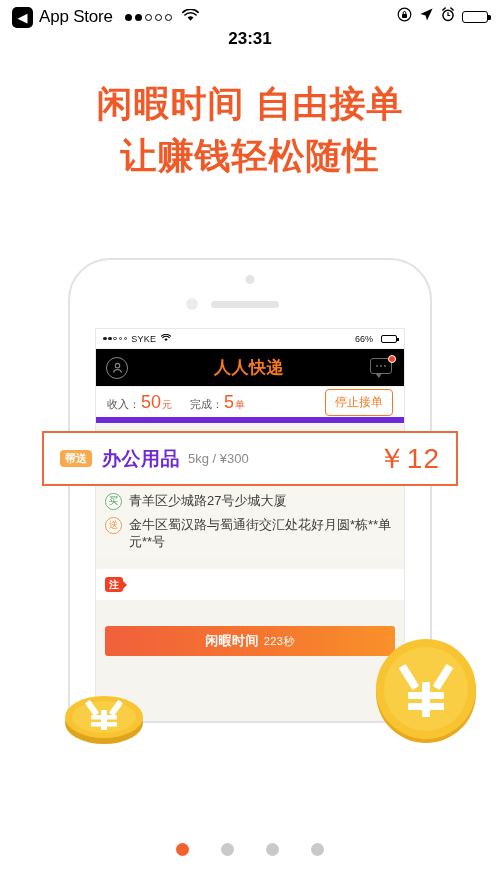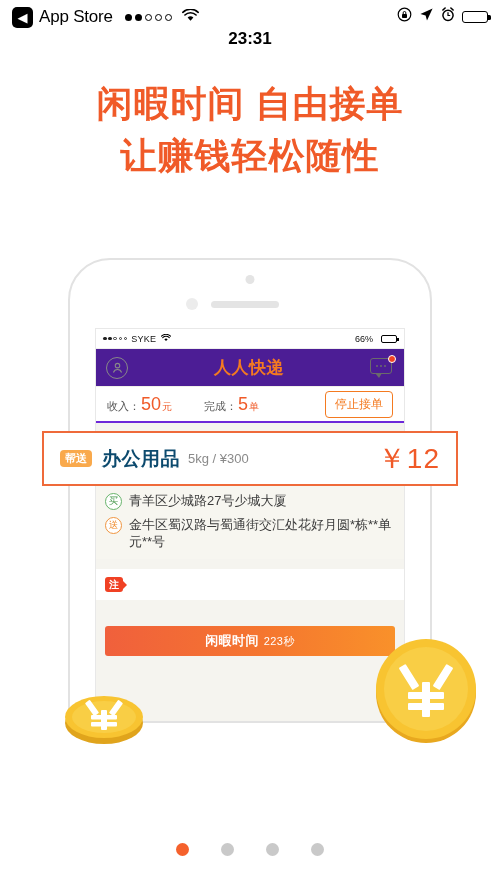--- a/index.html
+++ b/index.html
@@ -105,21 +105,21 @@
   .in-batt {
     width: 16px; height: 8px; border: 1px solid #000; border-radius: 2px; padding: 1px; position: relative;
   }
   .in-batt::after {
     content: ""; position: absolute; right: -2.6px; top: 2px; width: 1.6px; height: 3px; background: #000;
   }
   .in-batt-fill { height: 100%; background: #000; }
 
   
   .app-head {
-    height: 38px; background: #4c1d95; display: flex; align-items: center;
+    height: 38px; background: #000000; display: flex; align-items: center;
     padding: 0 10px; border-bottom: 1px solid #f0efe9;
   }
   .avatar-ico {
     width: 22px; height: 22px; border-radius: 50%; border: 1.4px solid #888;
     display: flex; align-items: center; justify-content: center;
   }
   .brand {
     flex: 1; text-align: center; color: #f47a20;
     font-size: 17px; font-weight: bold; letter-spacing: .5px;
   }
@@ -135,41 +135,41 @@
   }
   .msg-box u { width: 2px; height: 2px; background: #6b6b6b; border-radius: 50%; display: block; }
   .msg-badge {
     position: absolute; right: -2px; top: -3px; width: 8px; height: 8px;
     border-radius: 50%; background: #f04124; border: 1.2px solid #fff;
   }
 
   
   .stats {
     height: 36px; background: #fff; display: flex; align-items: center;
-    padding: 0 11px; gap: 32px; border-bottom: 2px solid #6d28d9;
+    padding: 0 11px; gap: 18px; border-bottom: 6px solid #6d28d9;
   }
   .stat { font-size: 11px; color: #555; white-space: nowrap; }
   .stat b { color: #f05a28; font-size: 18px; font-weight: normal; padding: 0 1px; }
   .stat em { color: #f05a28; font-style: normal; font-size: 10px; }
   .stop-btn {
     margin-left: auto; border: 1px solid #f47a20; color: #f47a20;
     border-radius: 4px; font-size: 12px; padding: 4px 9px; white-space: nowrap;
   }
 
   
   .order-card {
     position: absolute; left: 42px; top: 431px; width: 416px; height: 55px;
     background: #fff; border: 2px solid #ef6a3a; z-index: 40;
     display: flex; align-items: center; padding: 0 16px;
   }
   .tag-help {
     background: #f9a94c; color: #fff; font-size: 11px; font-weight: bold;
     border-radius: 4px; padding: 3px 5px; line-height: 1; margin-right: 10px;
   }
-  .goods { font-size: 19px; color: #0c4a6e; font-weight: bold; letter-spacing: .5px; }
+  .goods { font-size: 19px; color: #6d28d9; font-weight: bold; letter-spacing: .5px; }
   .goods-meta { font-size: 13px; color: #8a8a8a; margin-left: 8px; }
   .price { margin-left: auto; color: #f05a28; font-size: 28px; letter-spacing: 1px; }
 
   
   .dist-row {
     position: absolute; left: 0; right: 0; top: 120px; height: 36px;
     background: #fff; display: flex; align-items: center; padding: 0 8px; gap: 4px;
   }
   .node {
     width: 17px; height: 17px; border-radius: 50%; border: 1px solid #b9b9b9;

